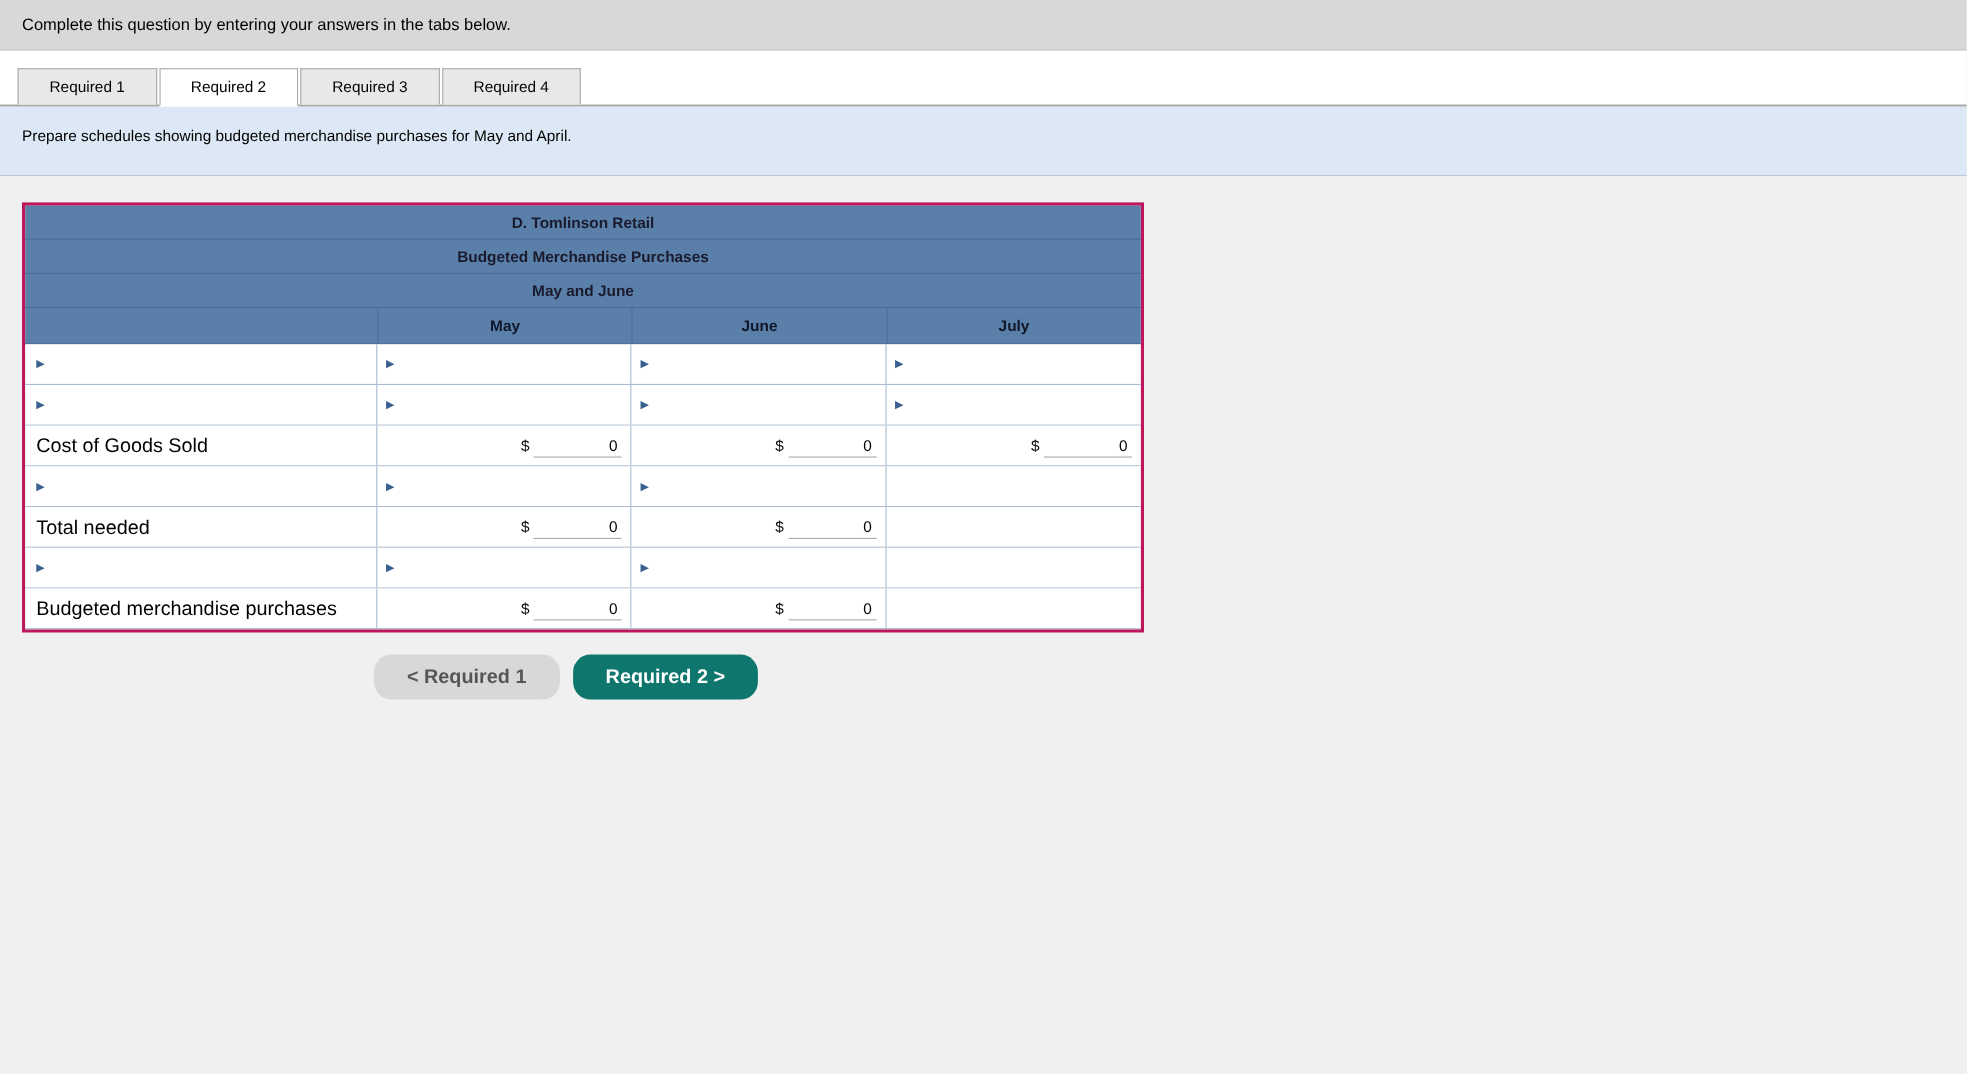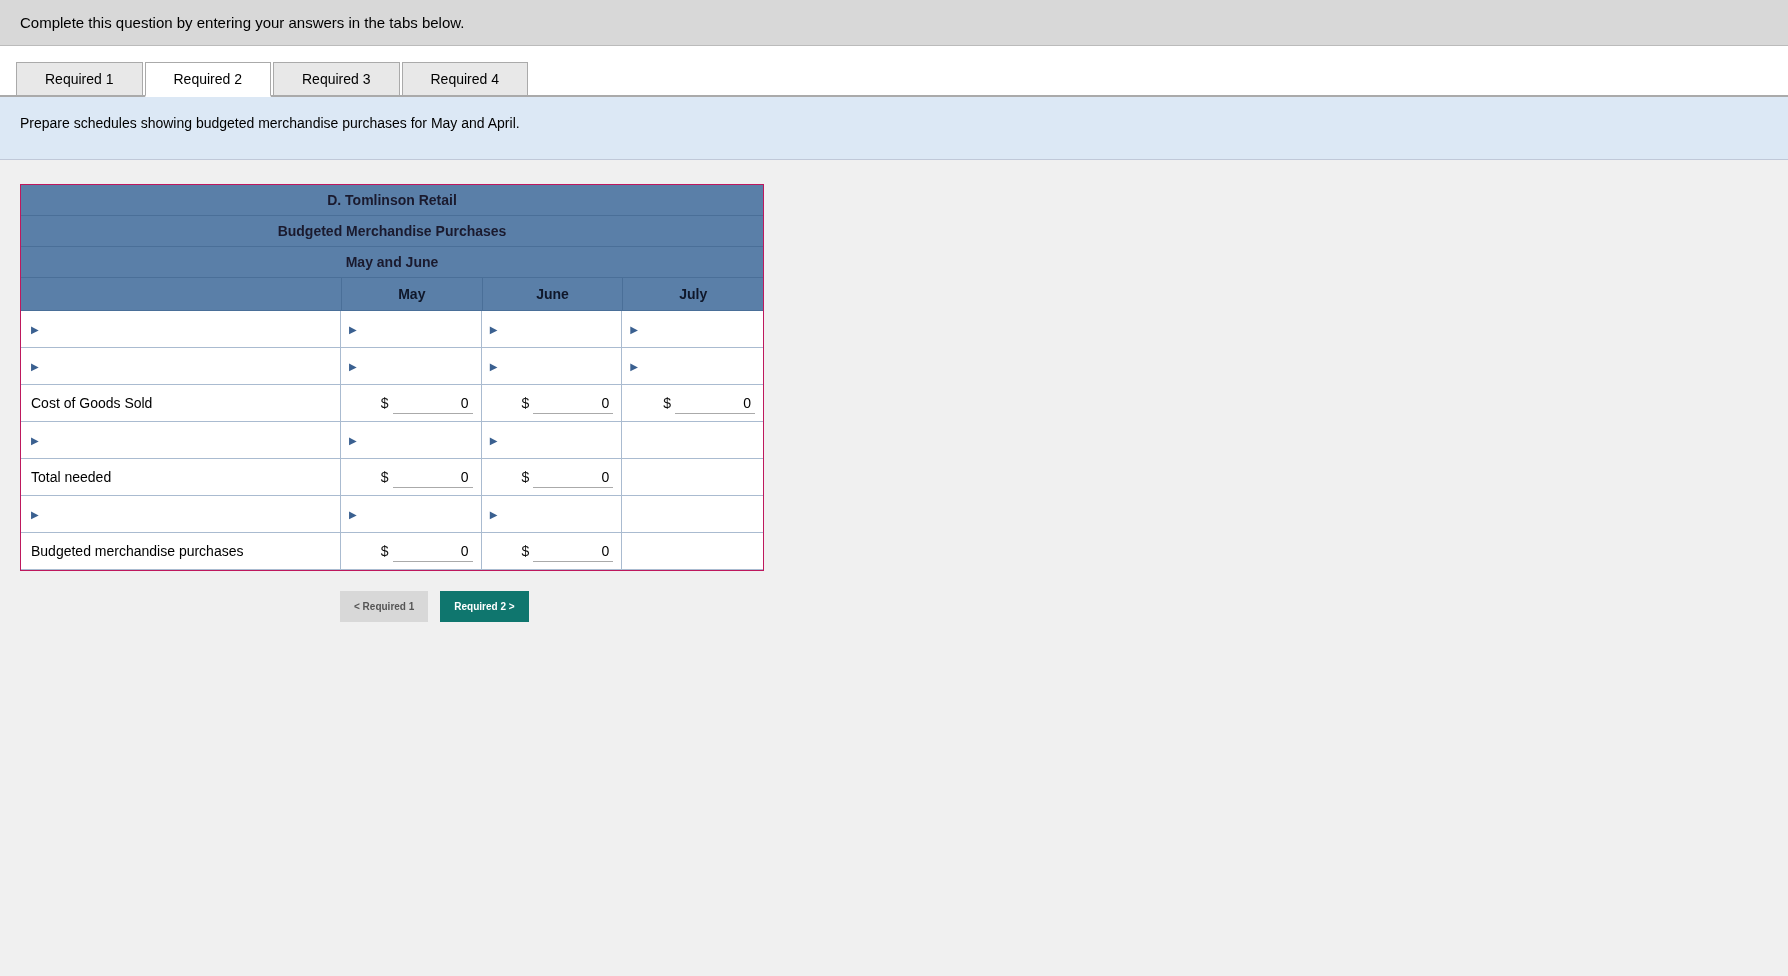--- a/index.html
+++ b/index.html
@@ -52,22 +52,22 @@
     }
 
     
     .main-content {
       padding: 24px 20px;
       background: #f0f0f0;
     }
 
     
     .table-container {
-      width: 744px;
-      border: 1px solid #be185d;
+      width: 1020px;
+      border: 3px solid #be185d;
     }
 
     
     .header-section {
       background: #5a7fa8;
     }
     .header-row {
       text-align: center;
       padding: 7px 10px;
       font-weight: bold;
@@ -97,21 +97,21 @@
     .data-row {
       display: grid;
       grid-template-columns: 320px 1fr 1fr 1fr;
       border-bottom: 1px solid #aabbd0;
       background: #ffffff;
       min-height: 36px;
     }
 
     .row-label {
       padding: 6px 10px;
-      font-size: 14px;
+      font-size: 18px;
       border-right: 1px solid #aabbd0;
       display: flex;
       align-items: center;
       min-height: 36px;
     }
 
     .row-label.has-arrow::before {
       content: "▶";
       color: #3a6090;
       font-size: 10px;
@@ -158,26 +158,26 @@
     }
 
     
     .bottom-nav {
       display: flex;
       gap: 12px;
       margin-top: 20px;
       margin-left: 320px;
     }
     .nav-btn {
-      padding: 10px 14px;
-      font-size: 10px;
+      padding: 10px 30px;
+      font-size: 18px;
       font-weight: bold;
       cursor: pointer;
       border: none;
-      border-radius: 0;
+      border-radius: 16px;
     }
     .nav-btn.prev {
       background: #d8d8d8;
       color: #555;
     }
     .nav-btn.next {
       background: #0f766e;
       color: #ffffff;
     }
   </style>

